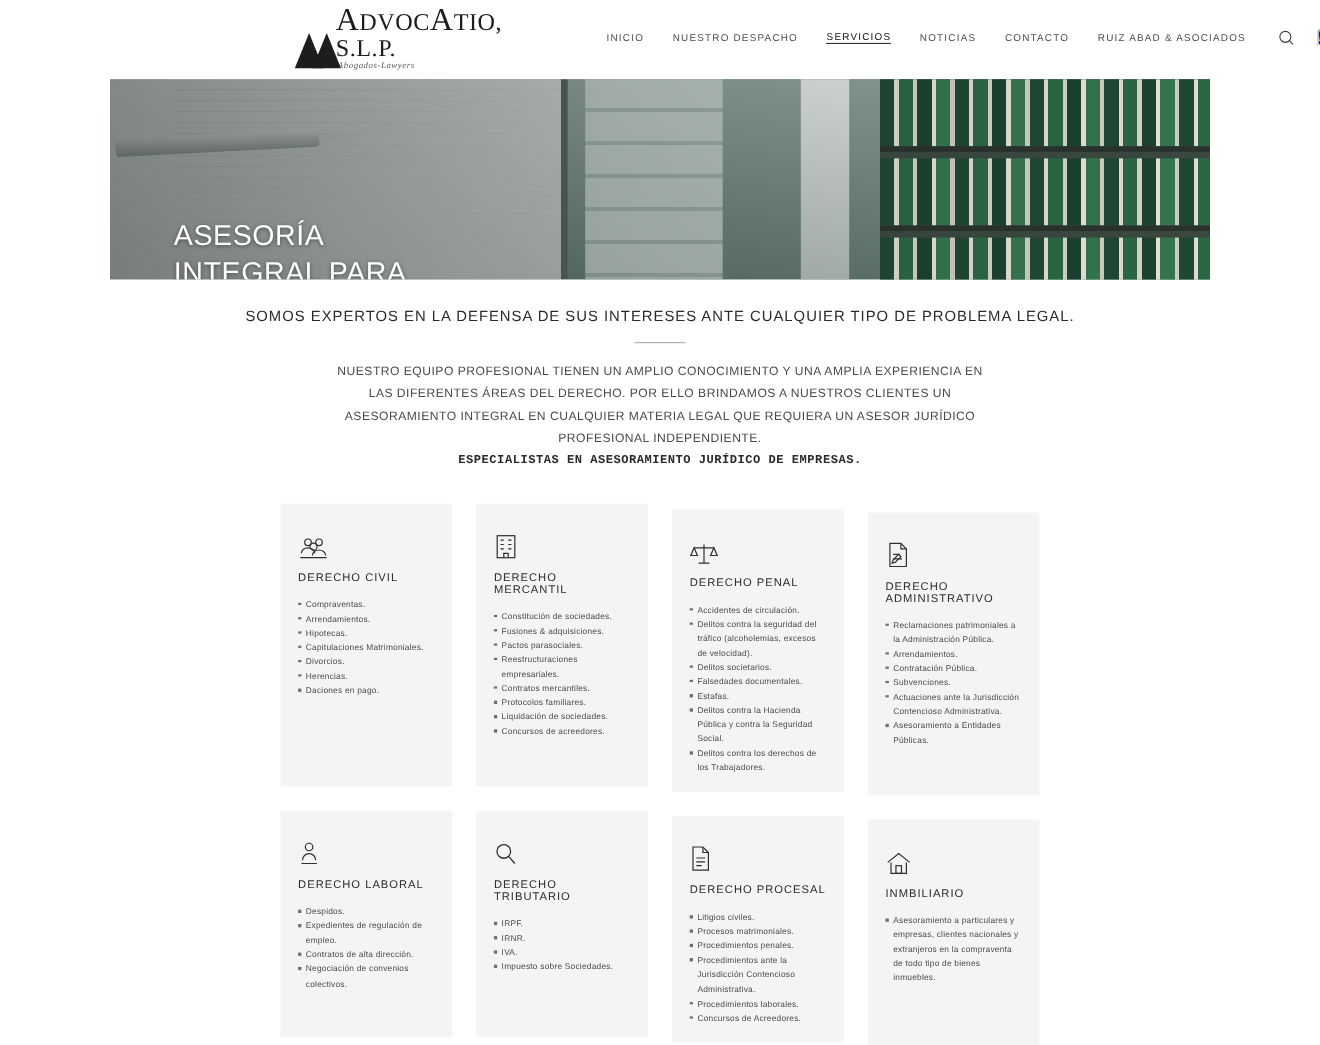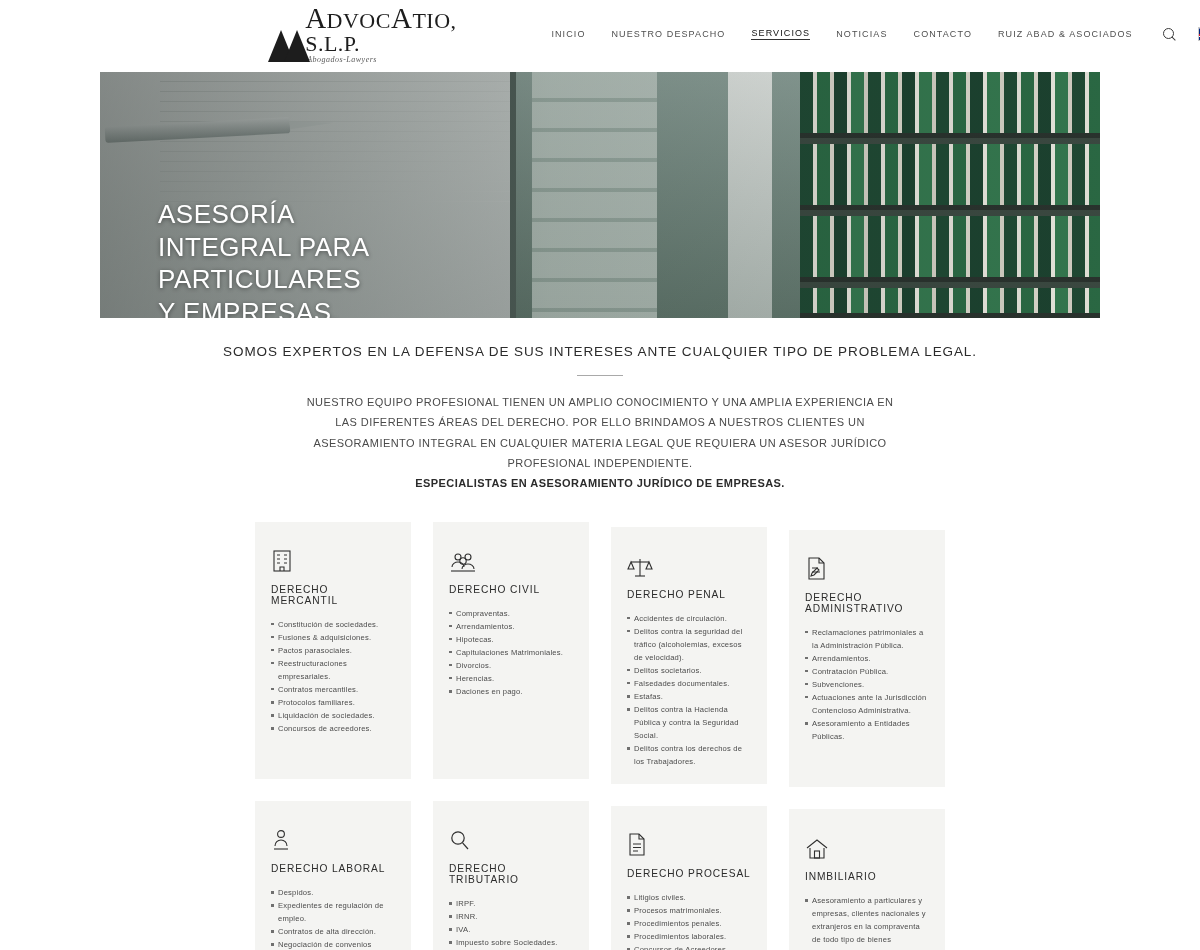--- a/index.html
+++ b/index.html
@@ -119,21 +119,21 @@
   }
   .flag .cross-red-h { position:absolute; left:0; top:6.3px; width:22px; height:1.6px; background:#cf142b; z-index:2;}
   .flag .cross-red-v { position:absolute; left:10.2px; top:0; width:1.6px; height:14px; background:#cf142b; z-index:2;}
   .flag .diag1 { position:absolute; left:-3px; top:6px; width:28px; height:1.4px; background:#fff; transform:rotate(32deg); }
   .flag .diag2 { position:absolute; left:-3px; top:6px; width:28px; height:1.4px; background:#fff; transform:rotate(-32deg); }
 
   
   .hero {
     position: relative;
     margin: 4px 100px 0 100px;
-    height: 246px;
+    height: 182px;
     overflow: hidden;
     background: #7d8a85;
   }
   .hero-bg { position:absolute; inset:0; display:flex; }
   .hero-panel-1 {
     flex: 0 0 410px;
     background: linear-gradient(160deg,#dfe2e1 0%, #cdd2d0 40%, #b9bfbd 100%);
     position: relative;
   }
   .pen {
@@ -211,21 +211,21 @@
   }
   .rule { width: 46px; height: 1px; background: #a9a9a9; margin: 16px auto 14px auto; }
   .intro-body {
     font-size: 11px;
     line-height: 1.85;
     letter-spacing: .45px;
     color: #4a4a4a;
     max-width: 610px;
     margin: 16px auto;
   }
-  .intro-body .bold { font-weight: bold; color: #2b2b2b; }
+  .intro-body .bold { font-weight: bold; color: #2b2b2b; font-family: Liberation Mono, monospace; }
 
   
   .cards {
     display: grid;
     grid-template-columns: repeat(4, 156px);
     gap: 22px 22px;
     justify-content: center;
     margin-top: 28px;
   }
   .card {
@@ -352,20 +352,43 @@
   <div class="rule"></div>
   <div class="intro-body">
     <span>NUESTRO EQUIPO PROFESIONAL TIENEN UN AMPLIO CONOCIMIENTO Y UNA AMPLIA EXPERIENCIA EN LAS DIFERENTES ÁREAS DEL DERECHO. POR ELLO BRINDAMOS A NUESTROS</span>
     <span>CLIENTES UN ASESORAMIENTO INTEGRAL EN CUALQUIER MATERIA LEGAL QUE REQUIERA UN ASESOR JURÍDICO PROFESIONAL INDEPENDIENTE.</span>
     <div class="bold">ESPECIALISTAS EN ASESORAMIENTO JURÍDICO DE EMPRESAS.</div>
   </div>
 </div>
 
 <div class="cards">
 
+  <div class="card c1">
+    <div class="card-icon">
+      <svg width="28" height="24" viewBox="0 0 28 24" fill="none" stroke="#2f2f2f" stroke-width="1.1">
+        <circle cx="9" cy="7" r="3"></circle>
+          <circle cx="19" cy="7" r="3"></circle>
+          <circle cx="14" cy="11" r="3.2"></circle>
+        <path d="M3 17c0-3 3-5 6-5s6 2 6 5"></path>
+          <path d="M13 19c0-3 3-5 6-5s6 2 6 5"></path>
+        <path d="M2 21h24"></path>
+      </svg>
+    </div>
+    <h3>DERECHO CIVIL</h3>
+    <ul>
+      <li>Compraventas.</li>
+      <li>Arrendamientos.</li>
+      <li>Hipotecas.</li>
+      <li>Capitulaciones Matrimoniales.</li>
+      <li>Divorcios.</li>
+      <li>Herencias.</li>
+      <li>Daciones en pago.</li>
+    </ul>
+  </div>
+
   <div class="card c2">
     <div class="card-icon">
       <svg width="22" height="26" viewBox="0 0 22 26" fill="none" stroke="#2f2f2f" stroke-width="1.1">
         <rect x="3" y="3" width="16" height="20"></rect>
         <path d="M6 7h3M13 7h3M6 11h3M13 11h3M6 15h3M13 15h3"></path>
         <path d="M9 23v-4h4v4"></path>
       </svg>
     </div>
     <h3>DERECHO MERCANTIL</h3>
     <ul>
@@ -373,43 +396,20 @@
       <li>Fusiones &amp; adquisiciones.</li>
       <li>Pactos parasociales.</li>
       <li>Reestructuraciones empresariales.</li>
       <li>Contratos mercantiles.</li>
       <li>Protocolos familiares.</li>
       <li>Liquidación de sociedades.</li>
       <li>Concursos de acreedores.</li>
     </ul>
   </div>
 
-  <div class="card c1">
-    <div class="card-icon">
-      <svg width="28" height="24" viewBox="0 0 28 24" fill="none" stroke="#2f2f2f" stroke-width="1.1">
-        <circle cx="9" cy="7" r="3"></circle>
-          <circle cx="19" cy="7" r="3"></circle>
-          <circle cx="14" cy="11" r="3.2"></circle>
-        <path d="M3 17c0-3 3-5 6-5s6 2 6 5"></path>
-          <path d="M13 19c0-3 3-5 6-5s6 2 6 5"></path>
-        <path d="M2 21h24"></path>
-      </svg>
-    </div>
-    <h3>DERECHO CIVIL</h3>
-    <ul>
-      <li>Compraventas.</li>
-      <li>Arrendamientos.</li>
-      <li>Hipotecas.</li>
-      <li>Capitulaciones Matrimoniales.</li>
-      <li>Divorcios.</li>
-      <li>Herencias.</li>
-      <li>Daciones en pago.</li>
-    </ul>
-  </div>
-
   <div class="card c3">
     <div class="card-icon">
       <svg width="26" height="24" viewBox="0 0 26 24" fill="none" stroke="#2f2f2f" stroke-width="1.1">
         <path d="M13 4v17"></path>
           <path d="M4 7h18"></path>
         <path d="M4 7l-3 7h6z"></path>
           <path d="M22 7l-3 7h6z"></path>
         <path d="M8 21h10"></path>
       </svg>
     </div>
@@ -484,20 +484,21 @@
         <path d="M3 2h9l5 5v16H3z"></path>
           <path d="M12 2v5h5"></path>
         <path d="M6 12h8M6 15.5h8M6 19h5"></path>
       </svg>
     </div>
     <h3>DERECHO PROCESAL</h3>
     <ul>
       <li>Litigios civiles.</li>
       <li>Procesos matrimoniales.</li>
       <li>Procedimientos penales.</li>
+      <li>Procedimientos ante la Jurisdicción Contencioso Administrativa.</li>
       <li>Procedimientos laborales.</li>
       <li>Concursos de Acreedores.</li>
     </ul>
   </div>
 
   <div class="card c4">
     <div class="card-icon">
       <svg width="24" height="24" viewBox="0 0 24 24" fill="none" stroke="#2f2f2f" stroke-width="1.1">
         <path d="M2 11L12 3l10 8"></path>
           <path d="M5 11v10h14V11"></path>

